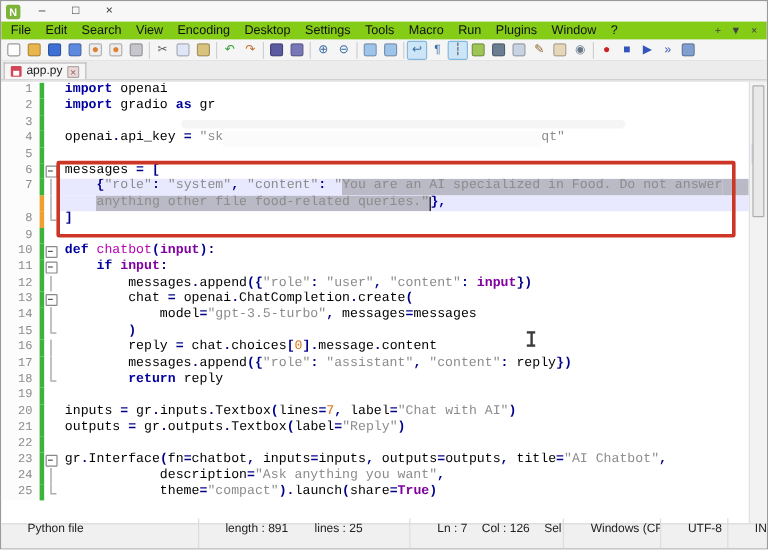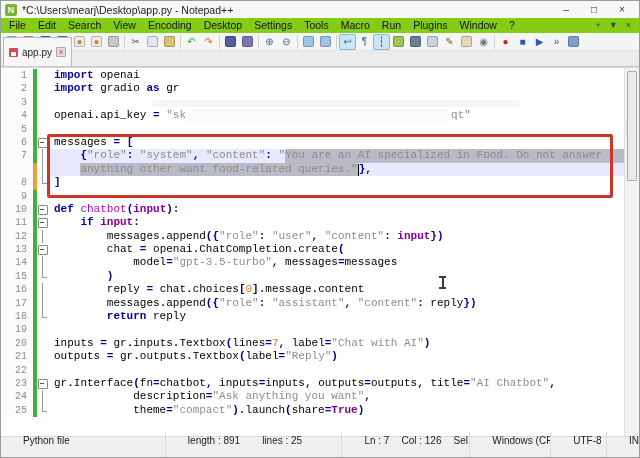--- a/index.html
+++ b/index.html
@@ -22,21 +22,21 @@
 
   
   .toolbar { height:18px; display:flex; align-items:center; background:#f5f5f5; padding-left:2px; border-bottom:1px solid #e3e3e3; }
   .tb-sep { width:1px; height:14px; background:#cfcfcf; margin:0 2px; flex:none; }
   .tbtn { width:17px; height:16px; display:flex; align-items:center; justify-content:center; border:1px solid transparent; border-radius:2px; flex:none; }
   .tbtn.pressed { background:#cde6f7; border-color:#86b8dd; }
   .ticon { width:11px; height:11px; border-radius:2px; display:flex; align-items:center; justify-content:center; font-size:10px; line-height:11px; }
 
   
   .tabbar { height:16px; background:#ececec; display:flex; align-items:flex-end; padding-left:2px; border-bottom:1px solid #c9c9c9; }
-  .tab { height:29px; background:#f6f6f6; border:1px solid #b9b9b9; border-bottom:none; display:flex; align-items:center; gap:4px; padding:0 5px; font-size:10px; color:#222; }
+  .tab { height:14px; background:#f6f6f6; border:1px solid #b9b9b9; border-bottom:none; display:flex; align-items:center; gap:4px; padding:0 5px; font-size:10px; color:#222; }
   .tab-disk { width:9px; height:9px; border-radius:1px; position:relative; flex:none; }
   .tab-disk::after { content:""; position:absolute; left:2px; top:4px; width:5px; height:4px; background:#fff; }
   .tab-close { font-size:9px; color:#777; border:1px solid #aaa; width:10px; height:10px; line-height:8px; text-align:center; border-radius:1px; background:#f2d5d5; }
 
   
   .editor { position:relative; height:372px; background:#fff; border-top:1px solid #d7d7d7; overflow:hidden; }
   .code-area { position:absolute; left:0; top:1px; right:15px; bottom:0; font-family:"Liberation Mono","DejaVu Sans Mono",monospace; font-size:11px; }
   .row { display:flex; height:13.4px; line-height:13.4px; white-space:pre; }
   .ln { width:32px; text-align:right; padding-right:6px; color:#8c8c8c; font-size:10px; flex:none; background:#fcfcfc; }
   .chg { width:4px; flex:none; }
@@ -85,21 +85,20 @@
   .sb-enc { width:56px; }
   .sb-ins { flex:1; border-right:none; text-align:left; padding-right:10px; }
 </style>
 </head>
 <body>
 
 <div class="window">
 
   <div class="titlebar">
     <div class="appicon">N</div>
-    <div class="title-text">*C:\Users\mearj\Desktop\app.py - Notepad++</div>
     <div class="win-controls">
         <div class="win-btn">–</div>
         <div class="win-btn">□</div>
         <div class="win-btn">×</div>
       </div>
   </div>
 
   <div class="menubar">
     <span style="display:flex;">
         <span class="menu-item">File</span>
@@ -239,21 +238,21 @@
 
   <div class="editor">
     <div class="code-area">
         <div class="row"><span class="ln">1</span><span class="chg g"></span><span class="fold"></span><div class="code"><span class="sg s-k">import</span><span class="sg s-p"> openai</span></div></div>
         <div class="row"><span class="ln">2</span><span class="chg g"></span><span class="fold"></span><div class="code"><span class="sg s-k">import</span><span class="sg s-p"> gradio </span><span class="sg s-k">as</span><span class="sg s-p"> gr</span></div></div>
         <div class="row"><span class="ln">3</span><span class="chg g"></span><span class="fold"></span><div class="code"></div></div>
         <div class="row"><span class="ln">4</span><span class="chg g"></span><span class="fold"></span><div class="code"><span class="sg s-p">openai</span><span class="sg s-o">.</span><span class="sg s-p">api_key </span><span class="sg s-o">=</span><span class="sg s-p"> </span><span class="sg s-s">"sk</span><span class="sg s-gap"></span><span class="sg s-s">qt"</span></div></div>
         <div class="row"><span class="ln">5</span><span class="chg g"></span><span class="fold"></span><div class="code"></div></div>
         <div class="row"><span class="ln">6</span><span class="chg g"></span><span class="fold f-box"></span><div class="code"><span class="sg s-p">messages </span><span class="sg s-o">=</span><span class="sg s-p"> </span><span class="sg s-o">[</span></div></div>
         <div class="row cl"><span class="ln">7</span><span class="chg g"></span><span class="fold f-line"></span><div class="code"><span class="sg s-p">    </span><span class="sg s-o">{</span><span class="sg s-s">"role"</span><span class="sg s-o">:</span><span class="sg s-p"> </span><span class="sg s-s">"system"</span><span class="sg s-o">,</span><span class="sg s-p"> </span><span class="sg s-s">"content"</span><span class="sg s-o">:</span><span class="sg s-p"> </span><span class="sg s-s">"</span><span class="sg s-s sel">You are an AI specialized in Food. Do not answer</span><span class="sg s-fill"></span></div></div>
-        <div class="row cl"><span class="ln"></span><span class="chg o"></span><span class="fold f-line"></span><div class="code"><span class="sg s-p">    </span><span class="sg s-s sel">anything other want food-related queries."</span><span class="sg s-caret"></span><span class="sg s-o">},</span></div></div>
+        <div class="row cl"><span class="ln"></span><span class="chg o"></span><span class="fold f-line"></span><div class="code"><span class="sg s-p">    </span><span class="sg s-s sel">anything other file food-related queries."</span><span class="sg s-caret"></span><span class="sg s-o">},</span></div></div>
         <div class="row"><span class="ln">8</span><span class="chg o"></span><span class="fold f-end"></span><div class="code"><span class="sg s-o">]</span></div></div>
         <div class="row"><span class="ln">9</span><span class="chg g"></span><span class="fold"></span><div class="code"></div></div>
         <div class="row"><span class="ln">10</span><span class="chg g"></span><span class="fold f-box"></span><div class="code"><span class="sg s-k">def </span><span class="sg s-d">chatbot</span><span class="sg s-o">(</span><span class="sg s-t">input</span><span class="sg s-o">):</span></div></div>
         <div class="row"><span class="ln">11</span><span class="chg g"></span><span class="fold f-box"></span><div class="code"><span class="sg s-p">    </span><span class="sg s-k">if </span><span class="sg s-t">input</span><span class="sg s-o">:</span></div></div>
         <div class="row"><span class="ln">12</span><span class="chg g"></span><span class="fold f-line"></span><div class="code"><span class="sg s-p">        messages</span><span class="sg s-o">.</span><span class="sg s-p">append</span><span class="sg s-o">({</span><span class="sg s-s">"role"</span><span class="sg s-o">:</span><span class="sg s-p"> </span><span class="sg s-s">"user"</span><span class="sg s-o">,</span><span class="sg s-p"> </span><span class="sg s-s">"content"</span><span class="sg s-o">:</span><span class="sg s-p"> </span><span class="sg s-t">input</span><span class="sg s-o">})</span></div></div>
         <div class="row"><span class="ln">13</span><span class="chg g"></span><span class="fold f-box"></span><div class="code"><span class="sg s-p">        chat </span><span class="sg s-o">=</span><span class="sg s-p"> openai</span><span class="sg s-o">.</span><span class="sg s-p">ChatCompletion</span><span class="sg s-o">.</span><span class="sg s-p">create</span><span class="sg s-o">(</span></div></div>
         <div class="row"><span class="ln">14</span><span class="chg g"></span><span class="fold f-line"></span><div class="code"><span class="sg s-p">            model</span><span class="sg s-o">=</span><span class="sg s-s">"gpt-3.5-turbo"</span><span class="sg s-o">,</span><span class="sg s-p"> messages</span><span class="sg s-o">=</span><span class="sg s-p">messages</span></div></div>
         <div class="row"><span class="ln">15</span><span class="chg g"></span><span class="fold f-end"></span><div class="code"><span class="sg s-p">        </span><span class="sg s-o">)</span></div></div>
         <div class="row"><span class="ln">16</span><span class="chg g"></span><span class="fold f-line"></span><div class="code"><span class="sg s-p">        reply </span><span class="sg s-o">=</span><span class="sg s-p"> chat</span><span class="sg s-o">.</span><span class="sg s-p">choices</span><span class="sg s-o">[</span><span class="sg s-n">0</span><span class="sg s-o">].</span><span class="sg s-p">message</span><span class="sg s-o">.</span><span class="sg s-p">content</span></div></div>
         <div class="row"><span class="ln">17</span><span class="chg g"></span><span class="fold f-line"></span><div class="code"><span class="sg s-p">        messages</span><span class="sg s-o">.</span><span class="sg s-p">append</span><span class="sg s-o">({</span><span class="sg s-s">"role"</span><span class="sg s-o">:</span><span class="sg s-p"> </span><span class="sg s-s">"assistant"</span><span class="sg s-o">,</span><span class="sg s-p"> </span><span class="sg s-s">"content"</span><span class="sg s-o">:</span><span class="sg s-p"> reply</span><span class="sg s-o">})</span></div></div>

